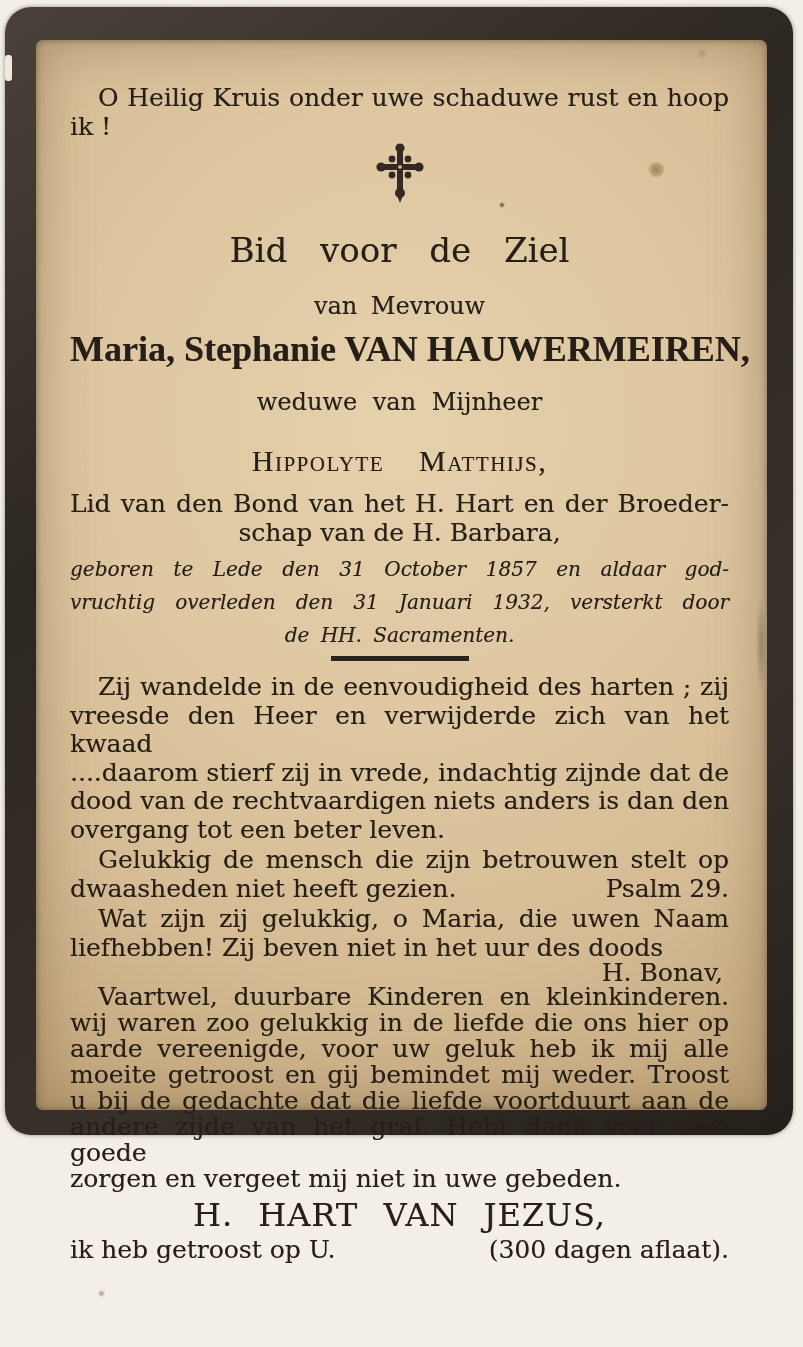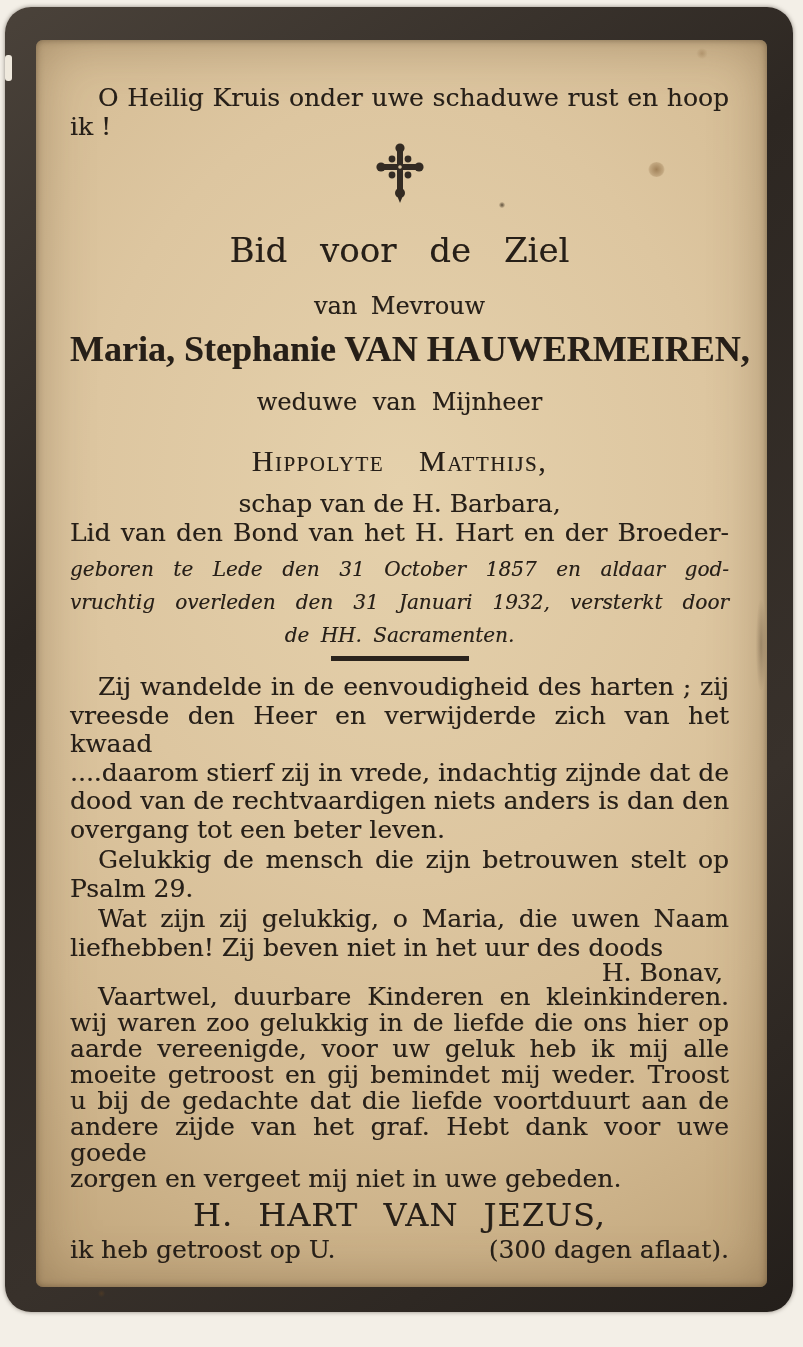--- a/index.html
+++ b/index.html
@@ -2,21 +2,21 @@
 <html><head>
 <meta charset="utf-8">
 <style>
   html,body{margin:0;padding:0;}
   body{
     width:803px;height:1347px;position:relative;overflow:hidden;
     background:#f3efe7;
     font-family:"DejaVu Serif", serif;
   }
   .frame{
-    position:absolute;left:5px;top:7px;width:788px;height:1305px;
+    position:absolute;left:5px;top:7px;width:788px;height:1128px;
     border-radius:26px;
     background:linear-gradient(145deg,#4a423a 0%,#2d2722 35%,#38312b 70%,#241f1b 100%);
     box-shadow:0 0 4px rgba(40,30,20,.5);
   }
   .paper{
     position:absolute;left:31px;top:33px;right:26px;bottom:25px;
     border-radius:7px;
     background:
       radial-gradient(ellipse 95% 70% at 50% 36%, #e5d1ac 0%, #ddc6a0 45%, #d4bb93 74%, #c3a87e 100%);
     box-shadow:inset 0 0 55px rgba(92,66,38,.38), inset 0 0 7px rgba(58,43,26,.5);
@@ -111,22 +111,22 @@
 
       <div class="salutation center">van Mevrouw</div>
 
       <div class="name center">Maria, Stephanie VAN HAUWERMEIREN,</div>
 
       <div class="widow center">weduwe van Mijnheer</div>
 
       <div class="husband center">Hippolyte Matthijs,</div>
 
       <div class="membership">
+        <div class="line jl">Lid van den Bond van het H. Hart en der Broeder-</div>
         <div class="line center">schap van de H. Barbara,</div>
-        <div class="line jl">Lid van den Bond van het H. Hart en der Broeder-</div>
       </div>
 
       <div class="dates">
         <div class="line jl">geboren te Lede den 31 October 1857 en aldaar god-</div>
         <div class="line jl">vruchtig overleden den 31 Januari 1932, versterkt door</div>
         <div class="line center">de HH. Sacramenten.</div>
       </div>
 
       <div class="rule"></div>
 
@@ -134,20 +134,21 @@
         <div class="line jl ind">Zij wandelde in de eenvoudigheid des harten ; zij</div>
         <div class="line jl">vreesde den Heer en verwijderde zich van het kwaad</div>
         <div class="line jl">....daarom stierf zij in vrede, indachtig zijnde dat de</div>
         <div class="line jl">dood van de rechtvaardigen niets anders is dan den</div>
         <div class="line">overgang tot een beter leven.</div>
       </div>
 
       <div class="para p2">
         <div class="line jl ind">Gelukkig de mensch die zijn betrouwen stelt op</div>
         <div class="splitrow">
+          <span>dwaasheden niet heeft gezien.</span>
           <span>Psalm 29.</span>
         </div>
       </div>
 
       <div class="para p3">
         <div class="line jl ind">Wat zijn zij gelukkig, o Maria, die uwen Naam</div>
         <div class="line">liefhebben! Zij beven niet in het uur des doods</div>
         <div class="attr right">H. Bonav,</div>
       </div>
 

